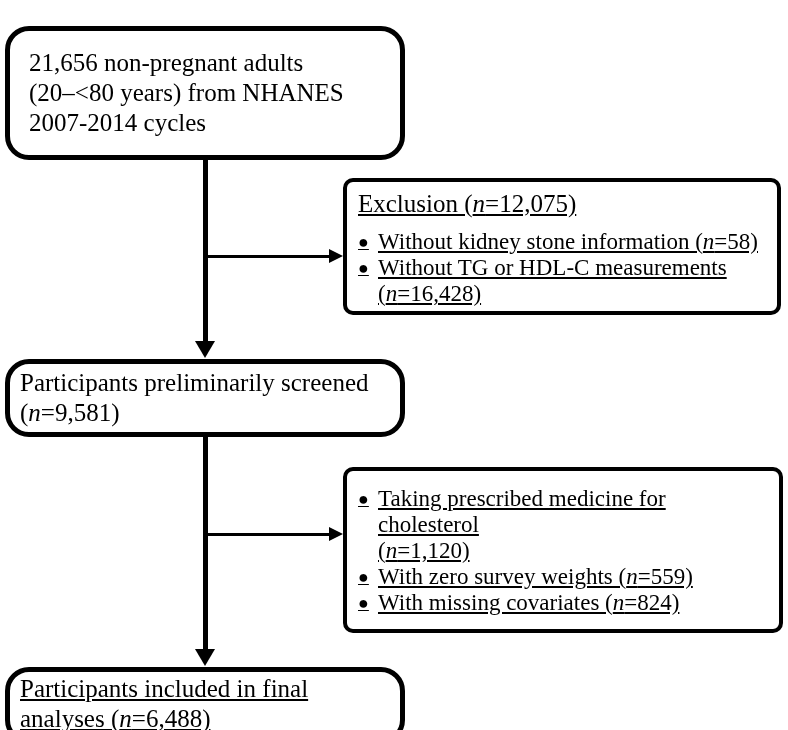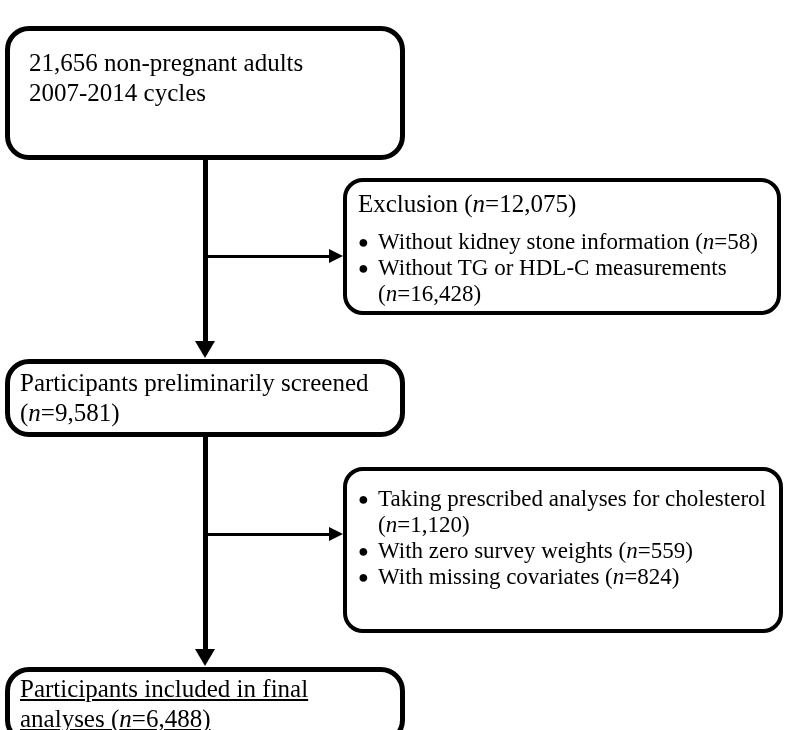--- a/index.html
+++ b/index.html
@@ -15,21 +15,22 @@
   }
   .box {
     position: absolute;
     box-sizing: border-box;
     background: #ffffff;
     border: 5px solid #000000;
     border-radius: 24px;
   }
   .box.excl {
     border-width: 4px;
-    border-radius: 20px;
+    border-radius: 10px;
+    text-decoration: underline;
   }
   .leftbox { font-size: 25px; line-height: 30px; }
   .line { white-space: nowrap; }
   .excl .title { font-size: 25px; line-height: 30px; white-space: nowrap; }
   .excl .bullets { margin-top: 10px; font-size: 23px; line-height: 26px; }
   .bullet-row { display: flex; align-items: flex-start; }
   .bullet-dot {
     flex: 0 0 20px;
     width: 20px;
     font-size: 18px;
@@ -69,20 +70,21 @@
   #harrow1 { top: 227px; }
   #harrow2 { top: 505px; }
 </style>
 </head>
 <body>
 
 <div class="canvas">
 
   <div class="box leftbox" id="box-initial">
     <div class="line"><span>21,656 non-pregnant adults</span></div>
+    <div class="line"><span>(20–&lt;80 years) from NHANES</span></div>
     <div class="line"><span>2007-2014 cycles</span></div>
   </div>
 
   <div class="vline" id="vline1"></div>
   <div class="varrow" id="varrow1"></div>
 
   <div class="hline" id="hline1"></div>
   <div class="harrow" id="harrow1"></div>
 
   <div class="box excl" id="box-excl1">
@@ -107,21 +109,21 @@
   <div class="vline" id="vline2"></div>
   <div class="varrow" id="varrow2"></div>
 
   <div class="hline" id="hline2"></div>
   <div class="harrow" id="harrow2"></div>
 
   <div class="box excl" id="box-excl2">
     <div class="bullets">
       <div class="bullet-row">
         <span class="bullet-dot">●</span>
-        <span class="bullet-text"><span>Taking prescribed analyses for cholesterol</span><br><span>(</span><em>n</em><span>=1,120)</span></span>
+        <span class="bullet-text"><span>Taking prescribed medicine for cholesterol</span><br><span>(</span><em>n</em><span>=1,120)</span></span>
       </div>
       <div class="bullet-row">
         <span class="bullet-dot">●</span>
         <span class="bullet-text"><span>With zero survey weights (</span><em>n</em><span>=559)</span></span>
       </div>
       <div class="bullet-row">
         <span class="bullet-dot">●</span>
         <span class="bullet-text"><span>With missing covariates (</span><em>n</em><span>=824)</span></span>
       </div>
     </div>

